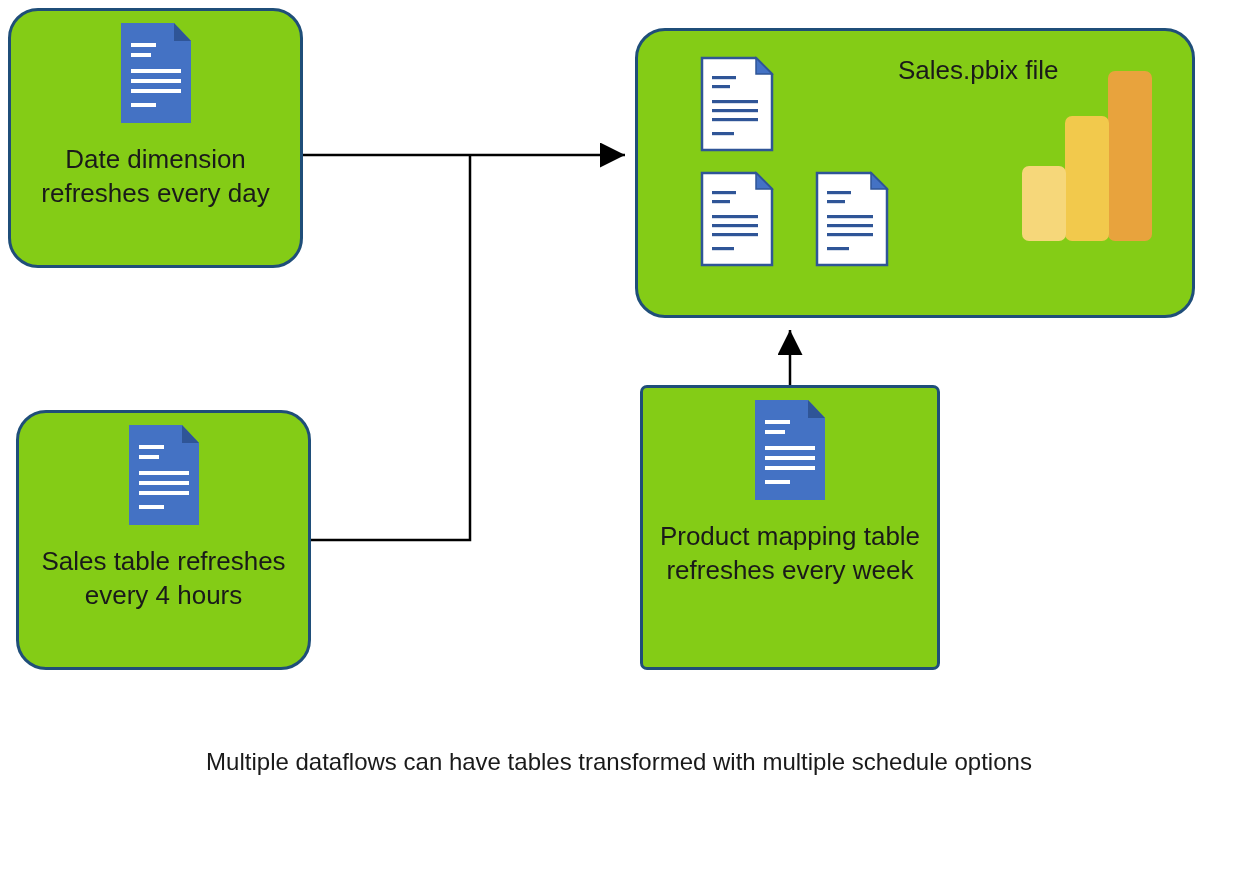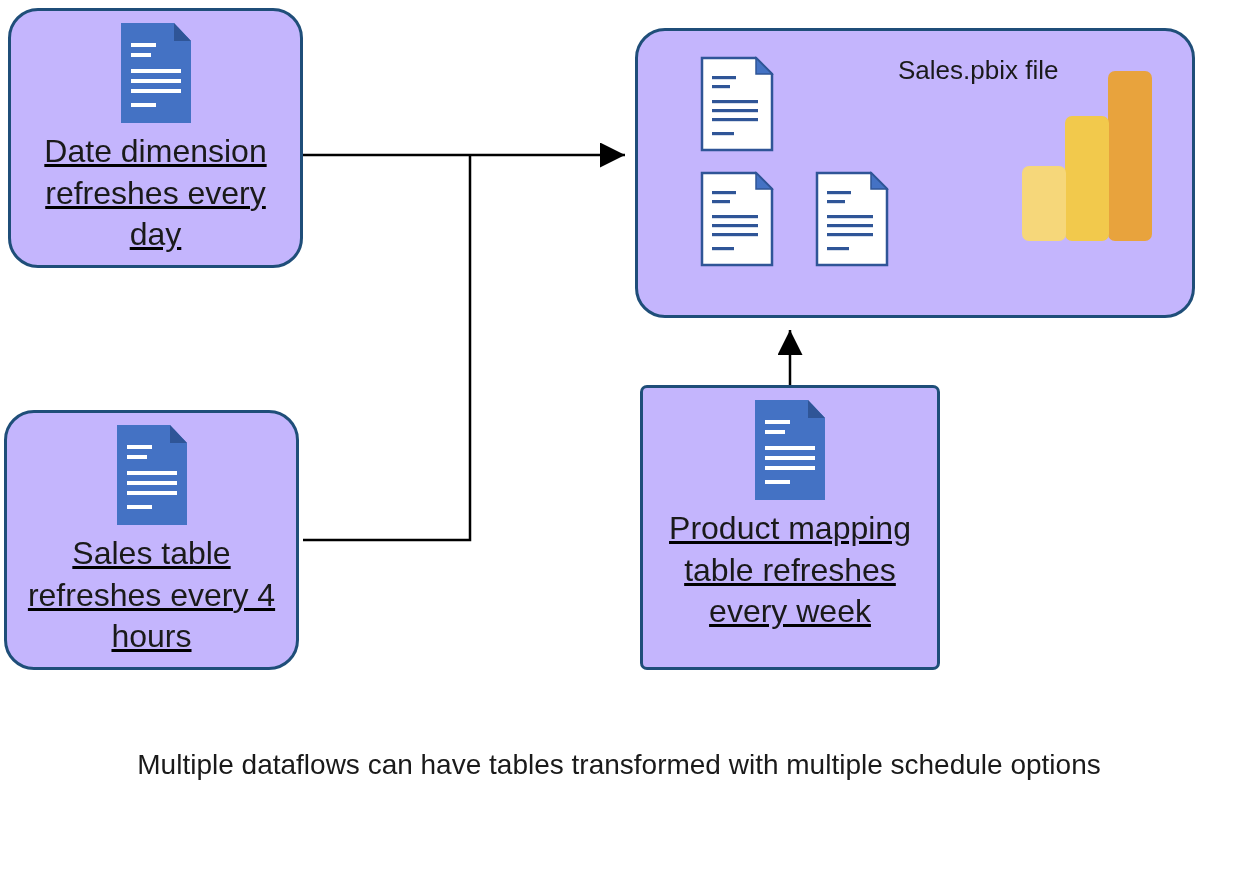--- a/index.html
+++ b/index.html
@@ -10,41 +10,40 @@
   }
   .canvas {
     position: relative;
     width: 1238px;
     height: 874px;
   }
   .node {
     position: absolute;
     border: 3px solid #1f4e79;
     border-radius: 30px;
-    background: #c4b5fd;
+    background: #84cc16;
     box-sizing: border-box;
     display: flex;
     flex-direction: column;
     align-items: center;
     justify-content: flex-start;
     padding: 12px;
-    text-decoration: underline;
   }
   .node-label {
-    font-size: 32px;
+    font-size: 26px;
     color: #1a1a1a;
     text-align: center;
     line-height: 1.3;
-    margin-top: 8px;
+    margin-top: 20px;
   }
   .caption {
     position: absolute;
     width: 100%;
     text-align: center;
-    font-size: 28px;
+    font-size: 24px;
     color: #1a1a1a;
     line-height: 1.4;
   }
   svg.connectors {
     position: absolute;
     left: 0;
     top: 0;
     pointer-events: none;
   }
   
@@ -111,21 +110,21 @@
         <rect x="15" y="30" width="20" height="4" fill="#fff"></rect>
         <rect x="15" y="46" width="50" height="4" fill="#fff"></rect>
         <rect x="15" y="56" width="50" height="4" fill="#fff"></rect>
         <rect x="15" y="66" width="50" height="4" fill="#fff"></rect>
         <rect x="15" y="80" width="25" height="4" fill="#fff"></rect>
       </svg>
     </div>
     <div class="node-label">Date dimension refreshes every day</div>
   </div>
 
-  <div class="node" style="left:4px; top:410px; width:295px; height:260px;">
+  <div class="node" style="left:16px; top:410px; width:295px; height:260px;">
     <div class="doc-solid">
       <svg viewBox="0 0 80 100" width="80" height="100">
         <path d="M5 0 H58 L75 18 V100 H5 Z" fill="#4472c4"></path>
         <path d="M58 0 L58 18 L75 18 Z" fill="#2f5597"></path>
         <rect x="15" y="20" width="25" height="4" fill="#fff"></rect>
         <rect x="15" y="30" width="20" height="4" fill="#fff"></rect>
         <rect x="15" y="46" width="50" height="4" fill="#fff"></rect>
         <rect x="15" y="56" width="50" height="4" fill="#fff"></rect>
         <rect x="15" y="66" width="50" height="4" fill="#fff"></rect>
         <rect x="15" y="80" width="25" height="4" fill="#fff"></rect>

